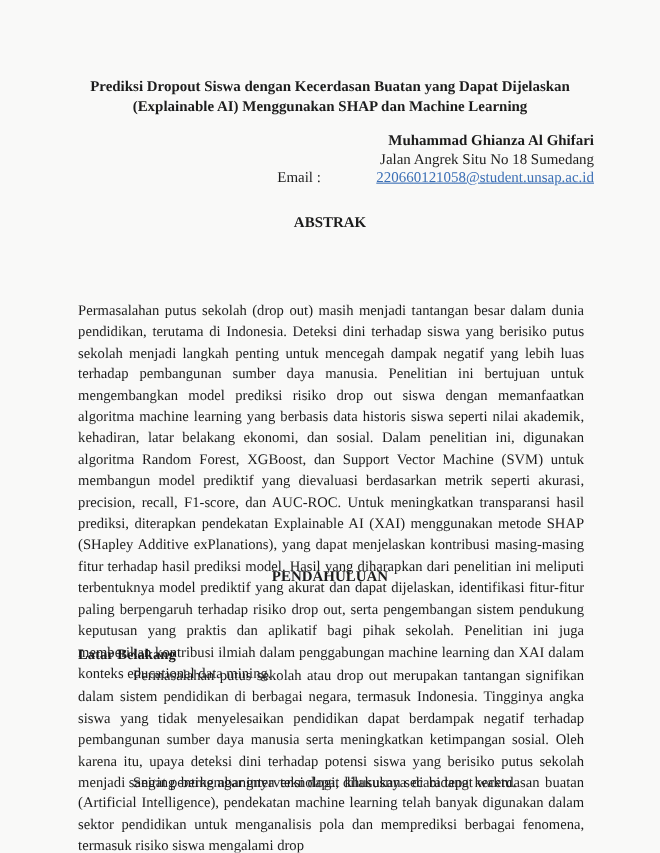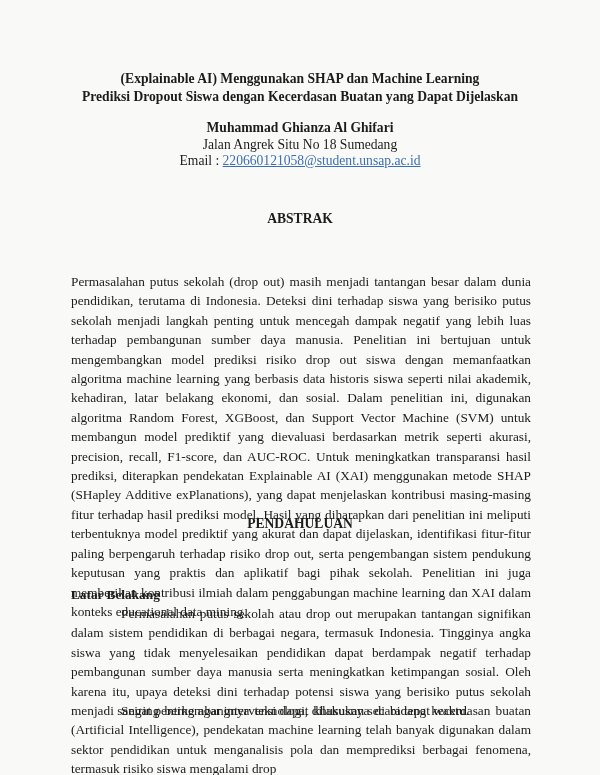--- a/index.html
+++ b/index.html
@@ -9,54 +9,54 @@
     font-family: "Liberation Serif", "DejaVu Serif", serif;
     color: #1c1c1c;
   }
   .page { position: relative; width: 600px; height: 775px; }
   .title {
     position: absolute; left: 60px; top: 70px; width: 480px;
     text-align: center; font-weight: bold; font-size: 13.6px; line-height: 17.5px;
   }
   .author-block {
     position: absolute; left: 60px; top: 120px; width: 480px;
-    text-align: center; font-size: 13.6px; line-height: 16.5px;
+    text-align: right; font-size: 13.6px; line-height: 16.5px;
   }
   .author-block .name { font-weight: bold; }
-  .email-link { color: #3b6fb5; text-decoration: underline; }
+  .email-link { color: #3b6fb5; text-decoration: underline; margin-left: 47px; }
   .heading {
     position: absolute; left: 60px; width: 480px; text-align: center;
     font-weight: bold; font-size: 13.6px; line-height: 18px;
   }
   .para {
     position: absolute; left: 71px; width: 460px;
     font-size: 13.3px; line-height: 19.4px; text-align: justify; margin-top: 40px;
   }
   .indent { text-indent: 50px; }
   .bold { font-weight: bold; }
 </style>
 </head>
 <body>
 
 <div class="page">
 
   <div class="title">
+    <div>Prediksi Dropout Siswa dengan Kecerdasan Buatan yang Dapat Dijelaskan</div>
     <div>(Explainable AI) Menggunakan SHAP dan Machine Learning</div>
-    <div>Prediksi Dropout Siswa dengan Kecerdasan Buatan yang Dapat Dijelaskan</div>
   </div>
 
   <div class="author-block">
     <div class="name">Muhammad Ghianza Al Ghifari</div>
     <div>Jalan Angrek Situ No 18 Sumedang</div>
     <div>
       <span>Email : </span><span class="email-link">220660121058@student.unsap.ac.id</span>
     </div>
   </div>
 
-  <div class="heading" style="top:210px;">ABSTRAK</div>
+  <div class="heading" style="top:193px;">ABSTRAK</div>
 
   <div class="para" style="top:232px;">Permasalahan putus sekolah (drop out) masih menjadi tantangan besar dalam dunia pendidikan, terutama di Indonesia. Deteksi dini terhadap siswa yang berisiko putus sekolah menjadi langkah penting untuk mencegah dampak negatif yang lebih luas terhadap pembangunan sumber daya manusia. Penelitian ini bertujuan untuk mengembangkan model prediksi risiko drop out siswa dengan memanfaatkan algoritma machine learning yang berbasis data historis siswa seperti nilai akademik, kehadiran, latar belakang ekonomi, dan sosial. Dalam penelitian ini, digunakan algoritma Random Forest, XGBoost, dan Support Vector Machine (SVM) untuk membangun model prediktif yang dievaluasi berdasarkan metrik seperti akurasi, precision, recall, F1-score, dan AUC-ROC. Untuk meningkatkan transparansi hasil prediksi, diterapkan pendekatan Explainable AI (XAI) menggunakan metode SHAP (SHapley Additive exPlanations), yang dapat menjelaskan kontribusi masing-masing fitur terhadap hasil prediksi model. Hasil yang diharapkan dari penelitian ini meliputi terbentuknya model prediktif yang akurat dan dapat dijelaskan, identifikasi fitur-fitur paling berpengaruh terhadap risiko drop out, serta pengembangan sistem pendukung keputusan yang praktis dan aplikatif bagi pihak sekolah. Penelitian ini juga memberikan kontribusi ilmiah dalam penggabungan machine learning dan XAI dalam konteks educational data mining.</div>
 
 
   <div class="heading" style="top:515px;">PENDAHULUAN</div>
 
   <div class="para bold" style="top:545px;">Latar Belakang</div>
 
   <div class="para indent" style="top:564px;">Permasalahan putus sekolah atau drop out merupakan tantangan signifikan dalam sistem pendidikan di berbagai negara, termasuk Indonesia. Tingginya angka siswa yang tidak menyelesaikan pendidikan dapat berdampak negatif terhadap pembangunan sumber daya manusia serta meningkatkan ketimpangan sosial. Oleh karena itu, upaya deteksi dini terhadap potensi siswa yang berisiko putus sekolah menjadi sangat penting agar intervensi dapat dilakukan secara tepat waktu.</div>
 

